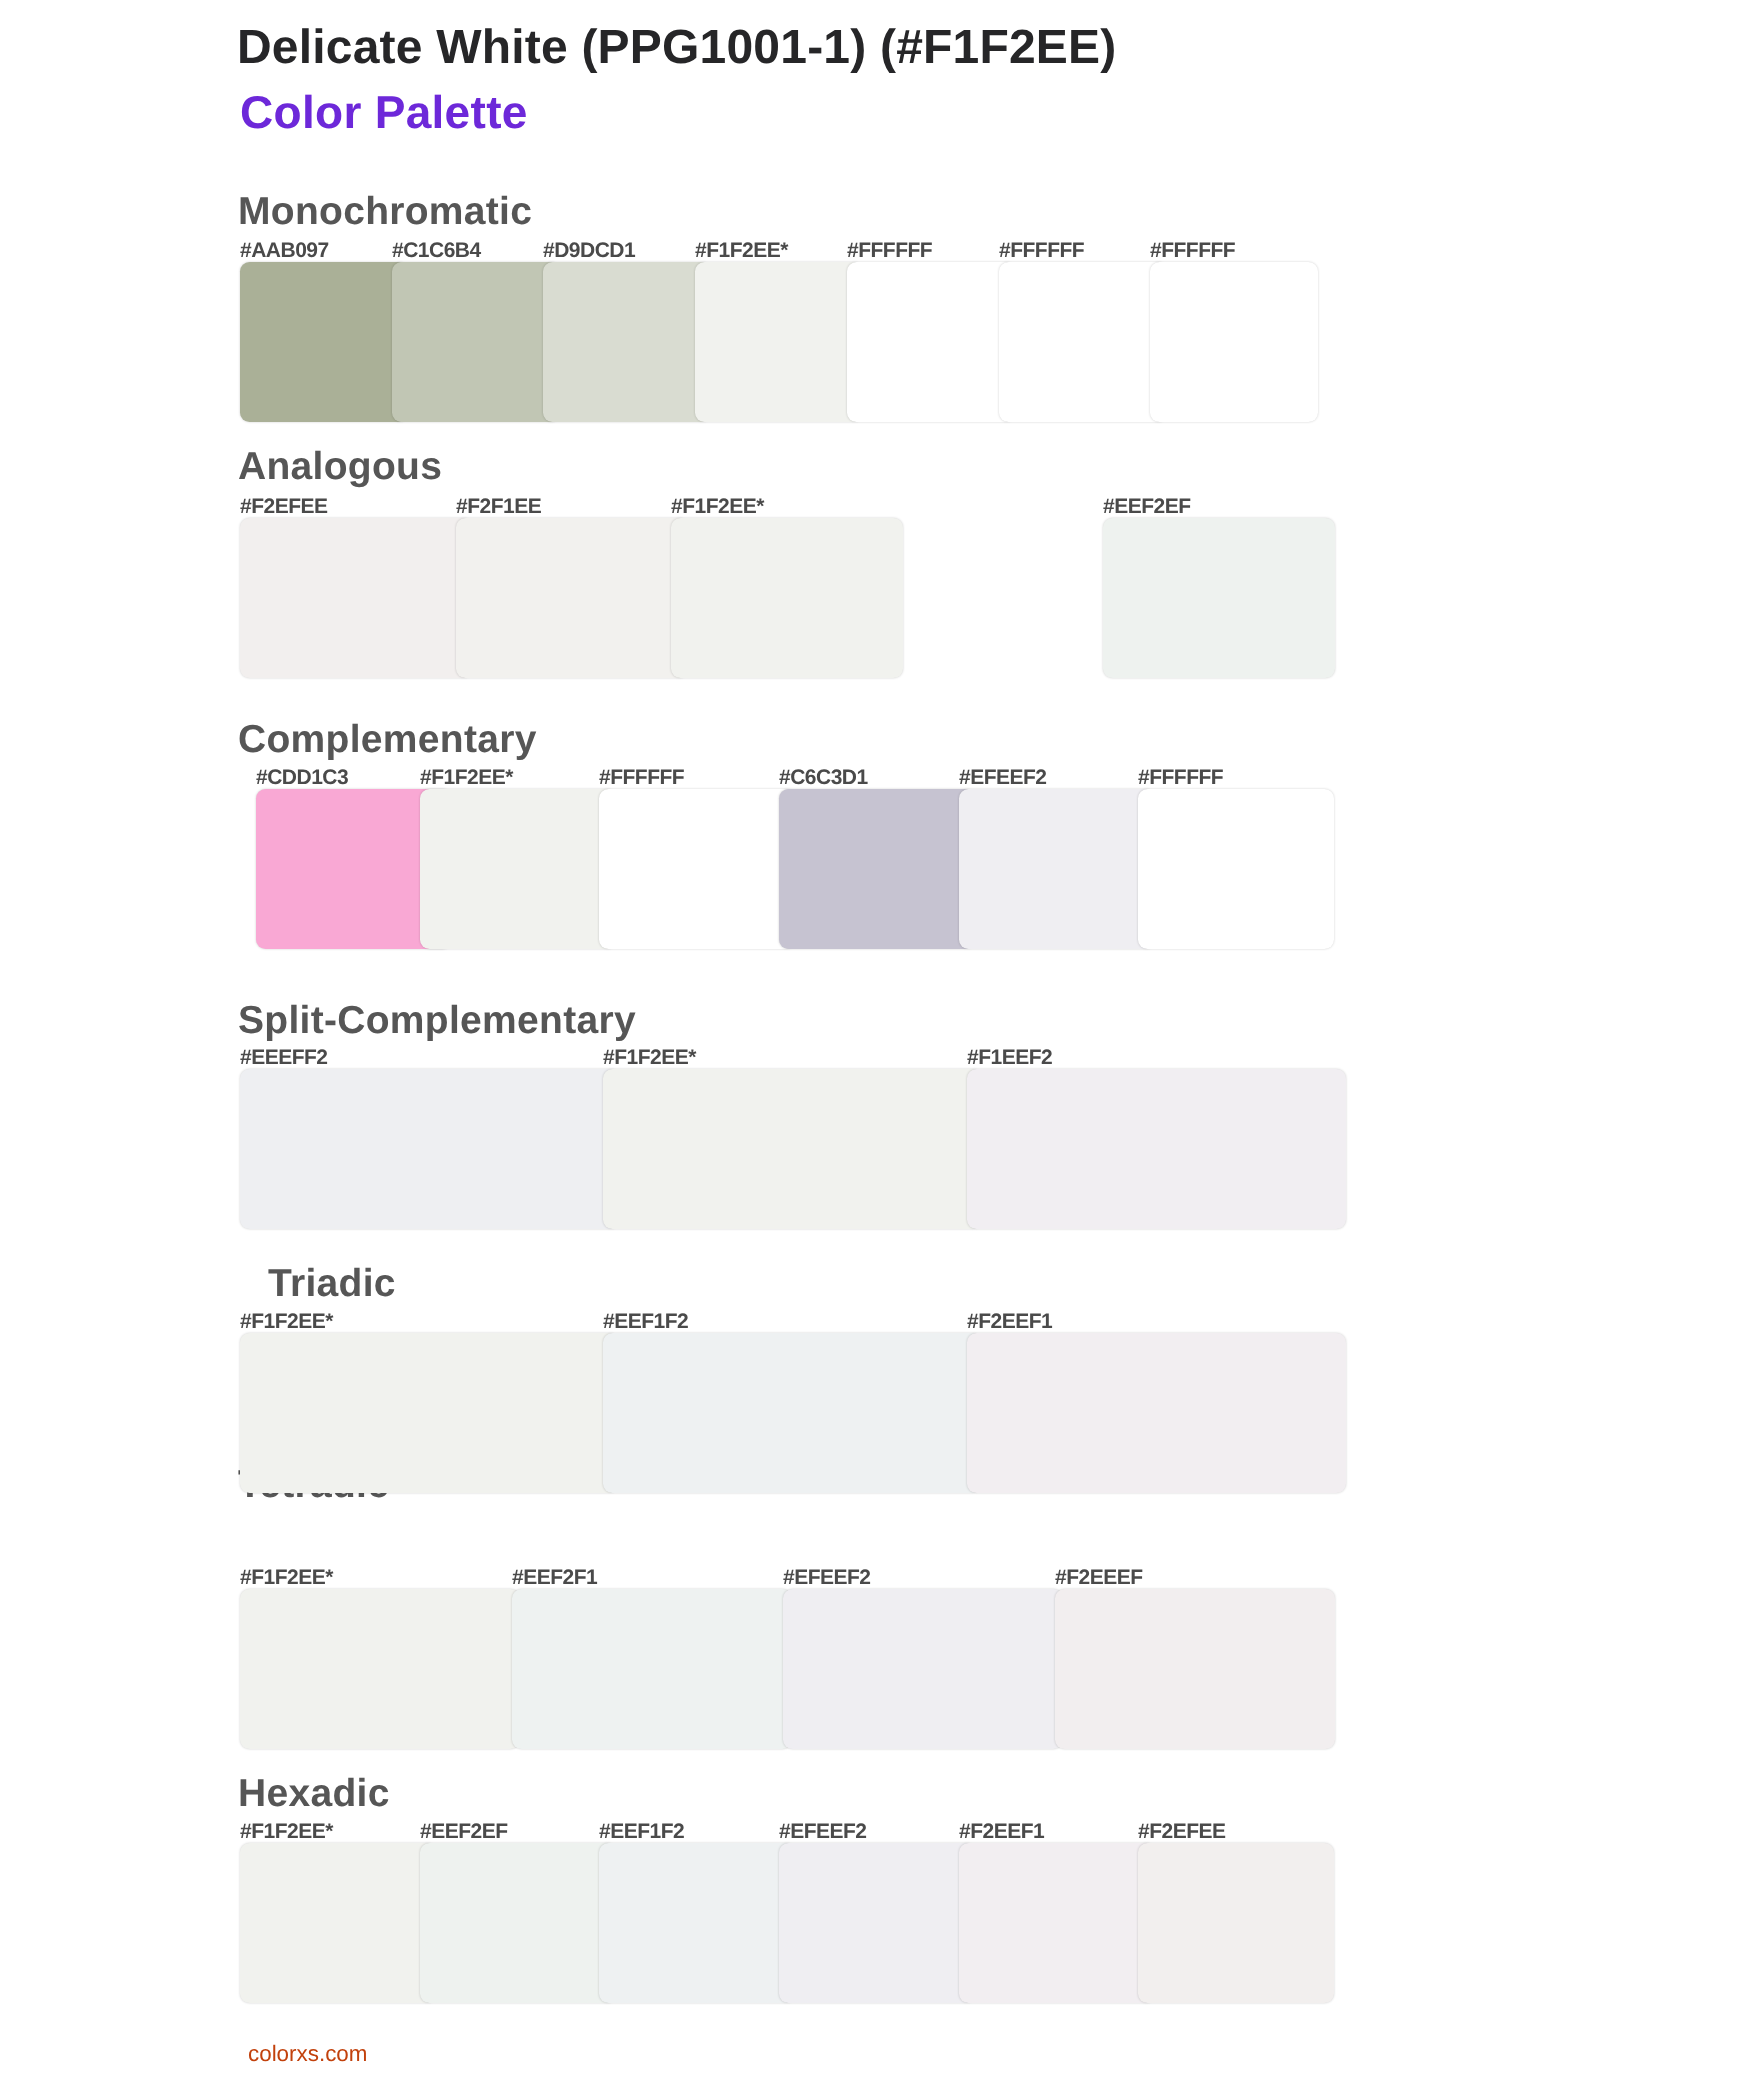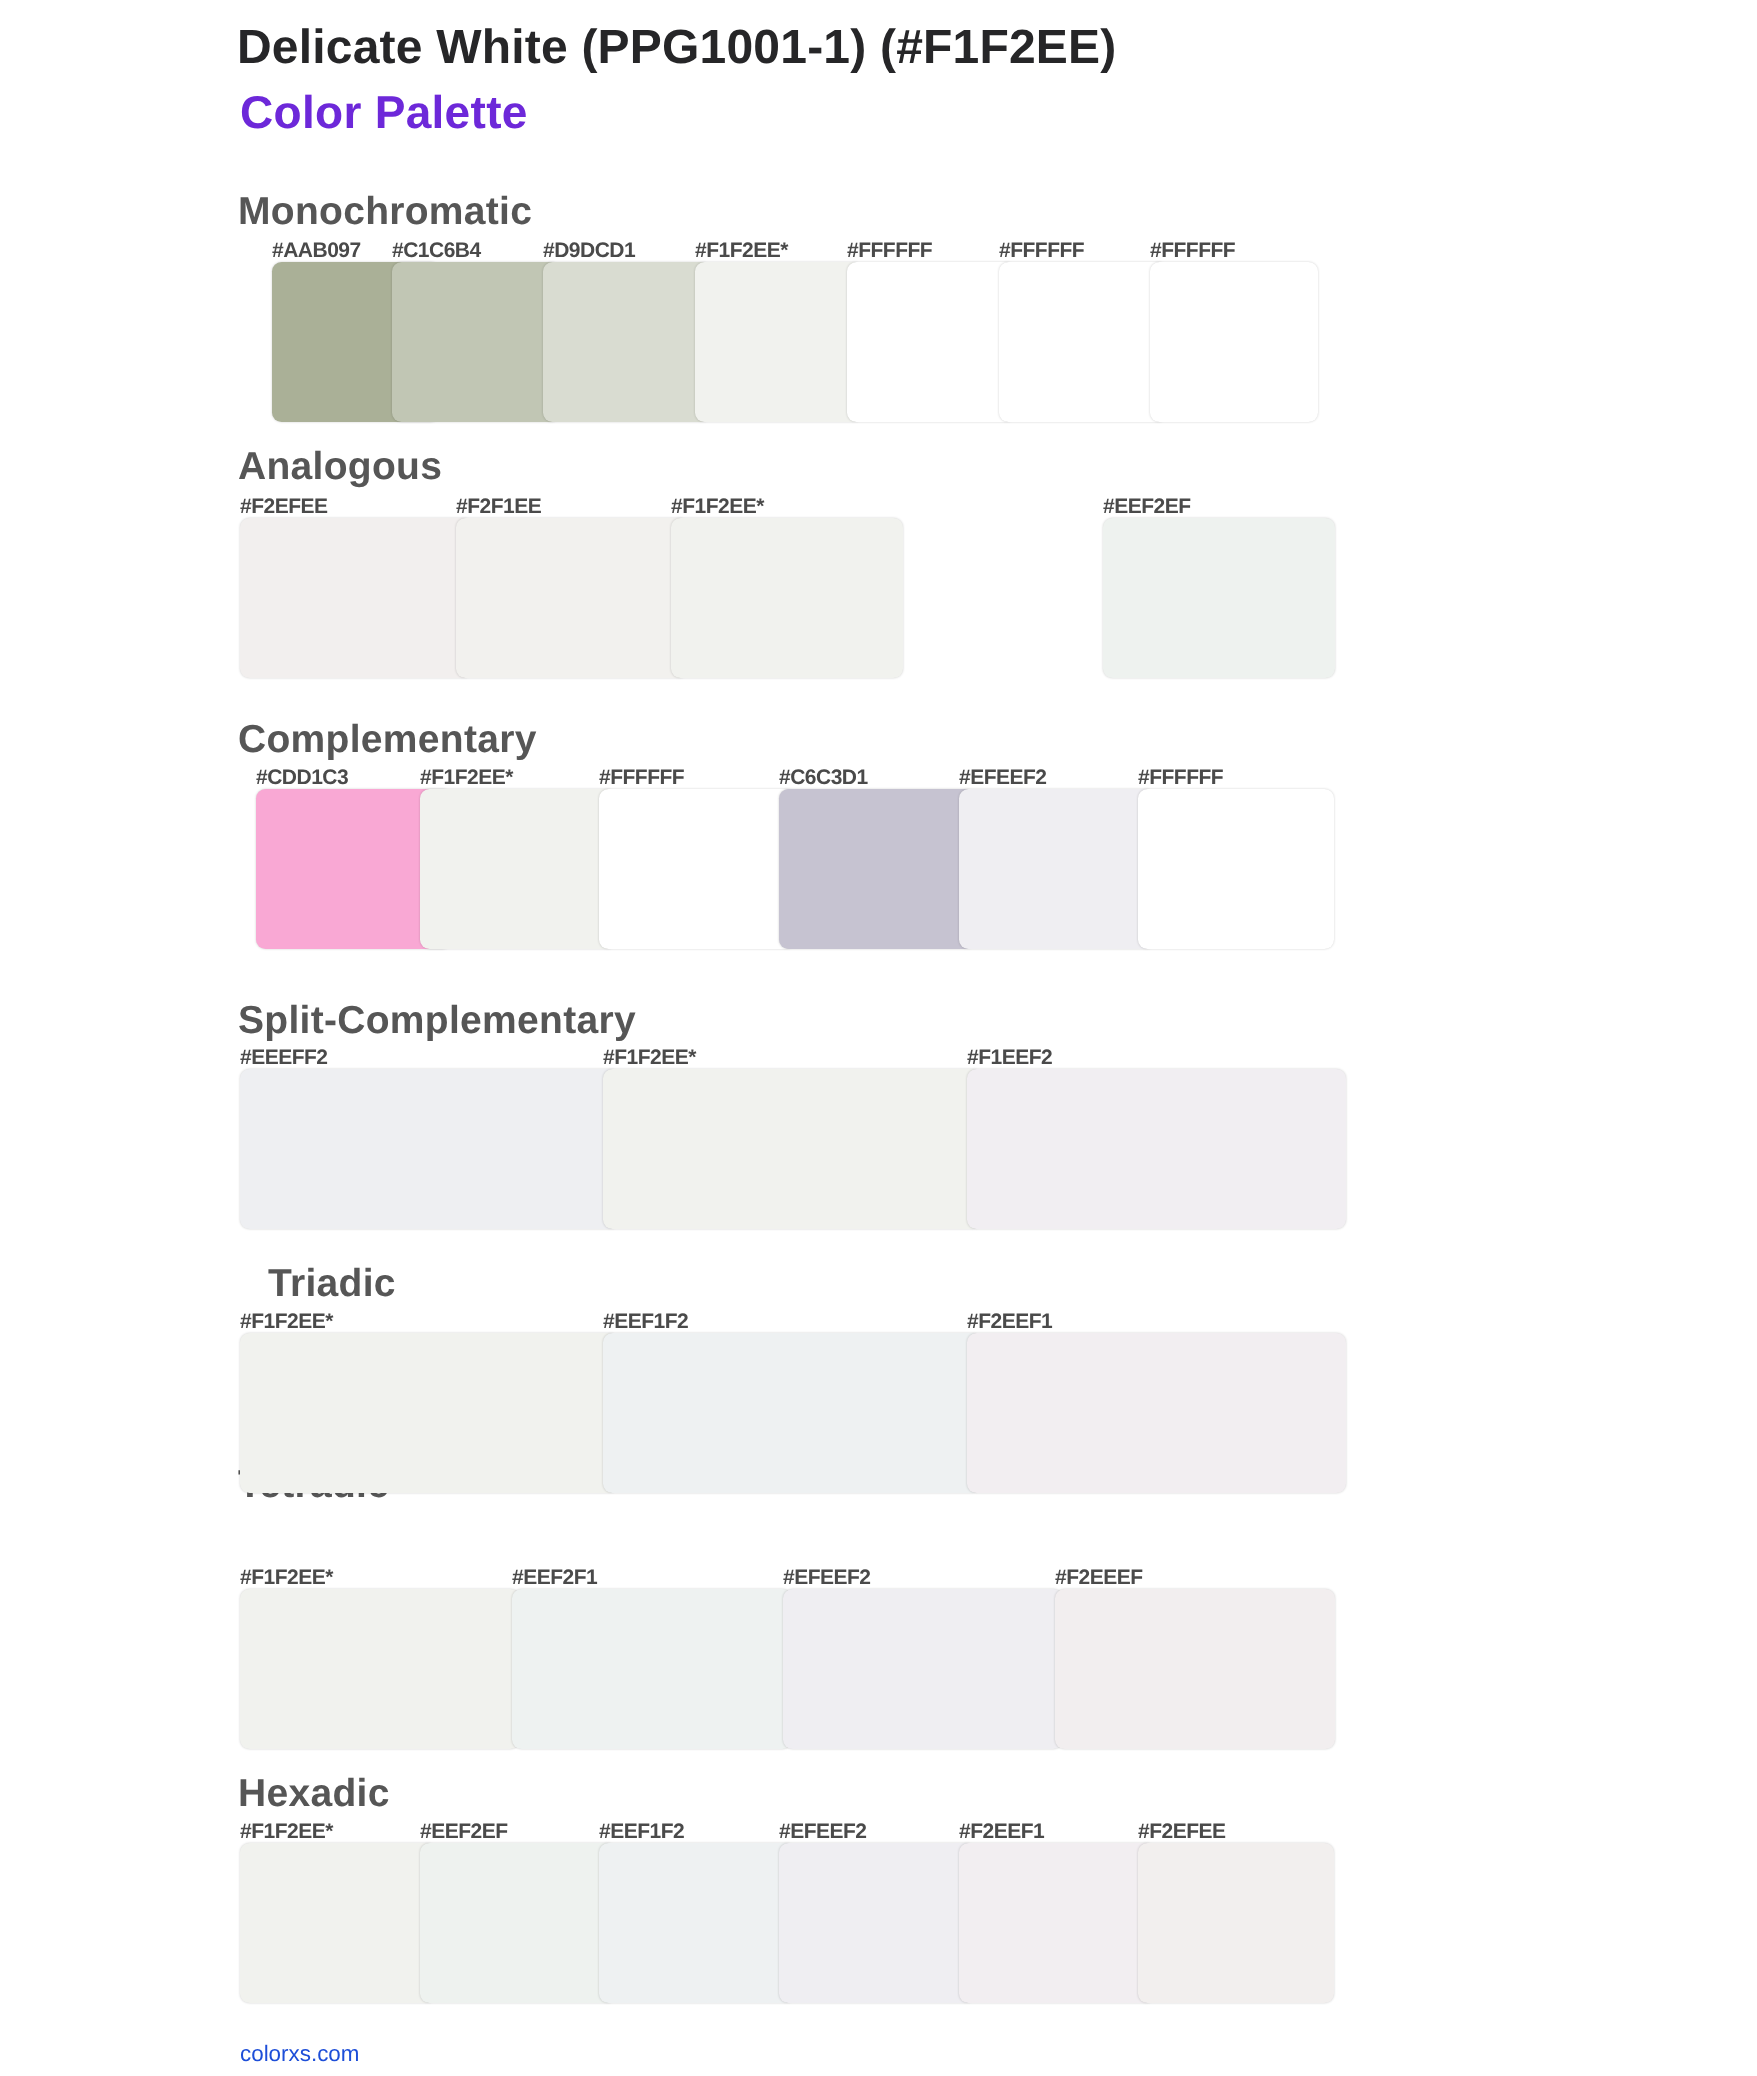--- a/index.html
+++ b/index.html
@@ -35,35 +35,35 @@
     border-radius:9.6px;
   }
   .sw-label {
     will-change:transform; transform:translateZ(0);
     position:absolute; left:0px; top:-21.6px;
     font-size:21px; font-weight:600; color:#4a4a4a; white-space:nowrap;
     line-height:1; letter-spacing:-0.5px;
   }
   .footer {
     will-change:transform; transform:translateZ(0);
-    position:absolute; left:240px;
-    font-size:22.4px; color:#1d4ed8; line-height:1; white-space:nowrap;
+    position:absolute; left:248px;
+    font-size:22.4px; color:#c2410c; line-height:1; white-space:nowrap;
   }
 </style>
 </head>
 <body>
 
 <div class="page">
   <div class="title" style="top: 24px;">Delicate White (PPG1001-1) (#F1F2EE)</div>
   <div class="subtitle" style="top: 89px;">Color Palette</div>
   <div id="sections">
       <div class="section">
         <div class="sec-name" style="top: 192px;">Monochromatic</div>
         <div class="row" style="top: 262px; left: 240px; width: 1078px;">
-          <div class="sw" style="left: 0px; width: 168px; background: rgb(170, 176, 151); z-index: 1; box-shadow: rgba(0, 0, 0, 0.2) 0px 0px 2.4px; margin-left: 32px;">
+          <div class="sw" style="left: 0px; width: 168px; background: rgb(170, 176, 151); z-index: 1; box-shadow: rgba(0, 0, 0, 0.2) 0px 0px 2.4px;">
             <div class="sw-label">#AAB097</div>
           </div>
           <div class="sw" style="left: 152px; width: 168px; background: rgb(193, 198, 180); z-index: 2; box-shadow: rgba(0, 0, 0, 0.2) 0px 0px 2.4px;">
             <div class="sw-label">#C1C6B4</div>
           </div>
           <div class="sw" style="left: 303px; width: 168px; background: rgb(217, 220, 209); z-index: 3; box-shadow: rgba(0, 0, 0, 0.2) 0px 0px 2.4px;">
             <div class="sw-label">#D9DCD1</div>
           </div>
           <div class="sw" style="left: 455px; width: 168px; background: rgb(241, 242, 238); z-index: 4; box-shadow: rgba(0, 0, 0, 0.2) 0px 0px 2.4px;">
             <div class="sw-label">#F1F2EE*</div>

